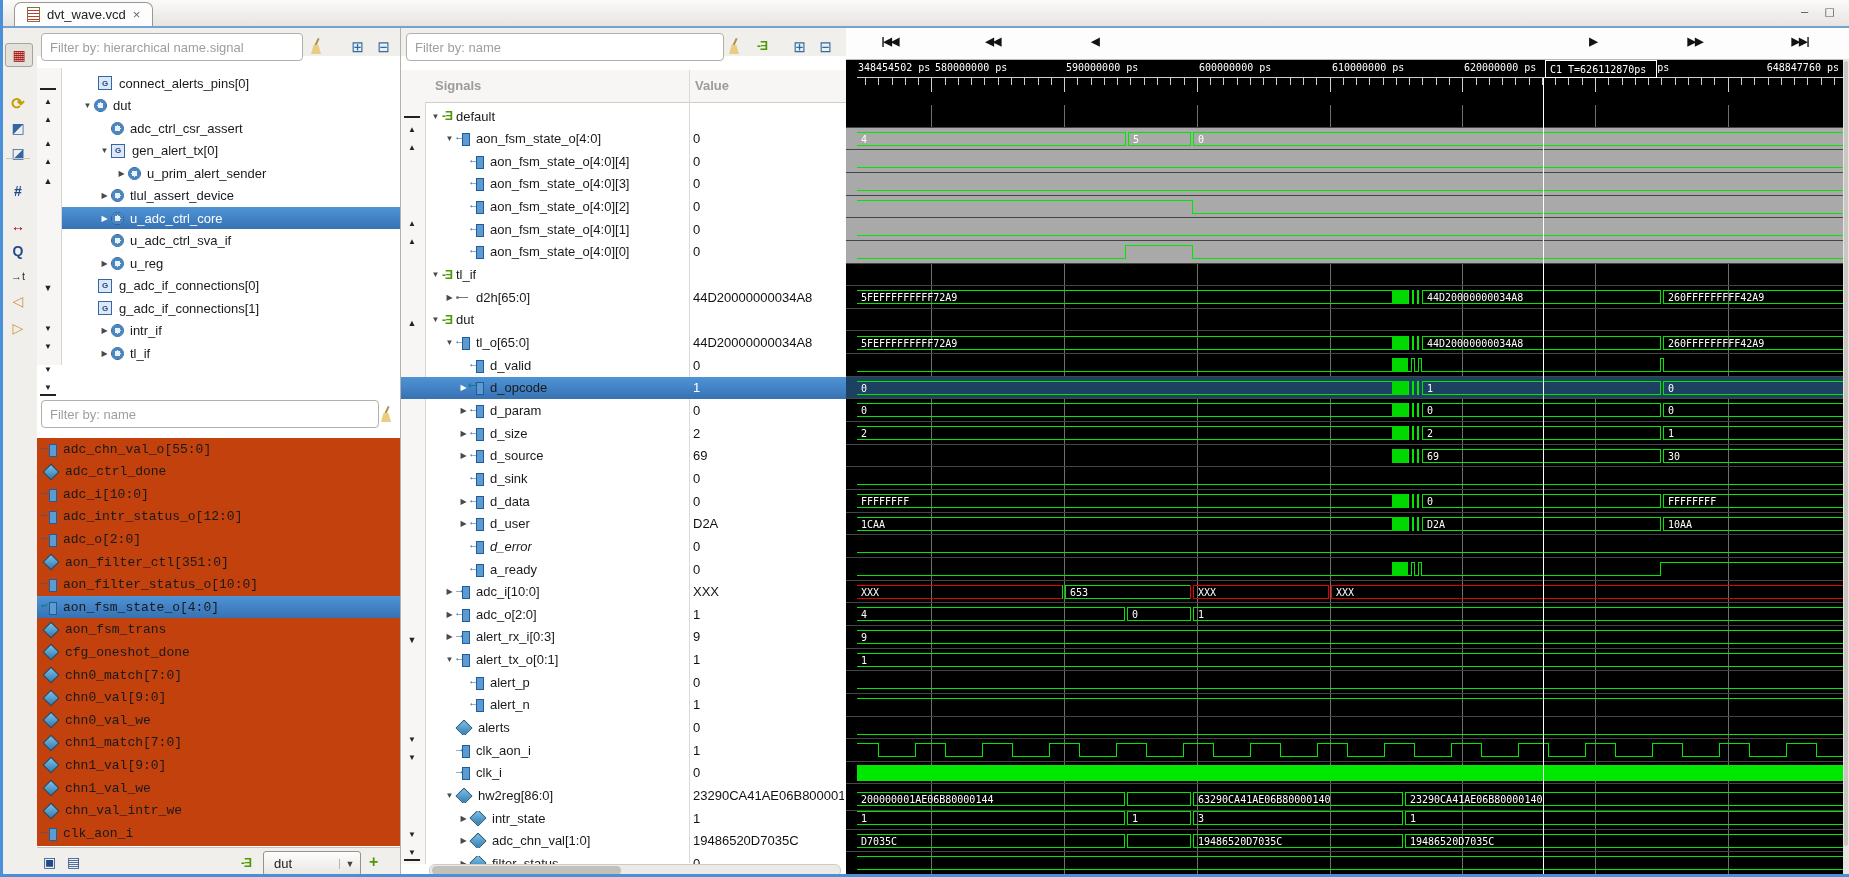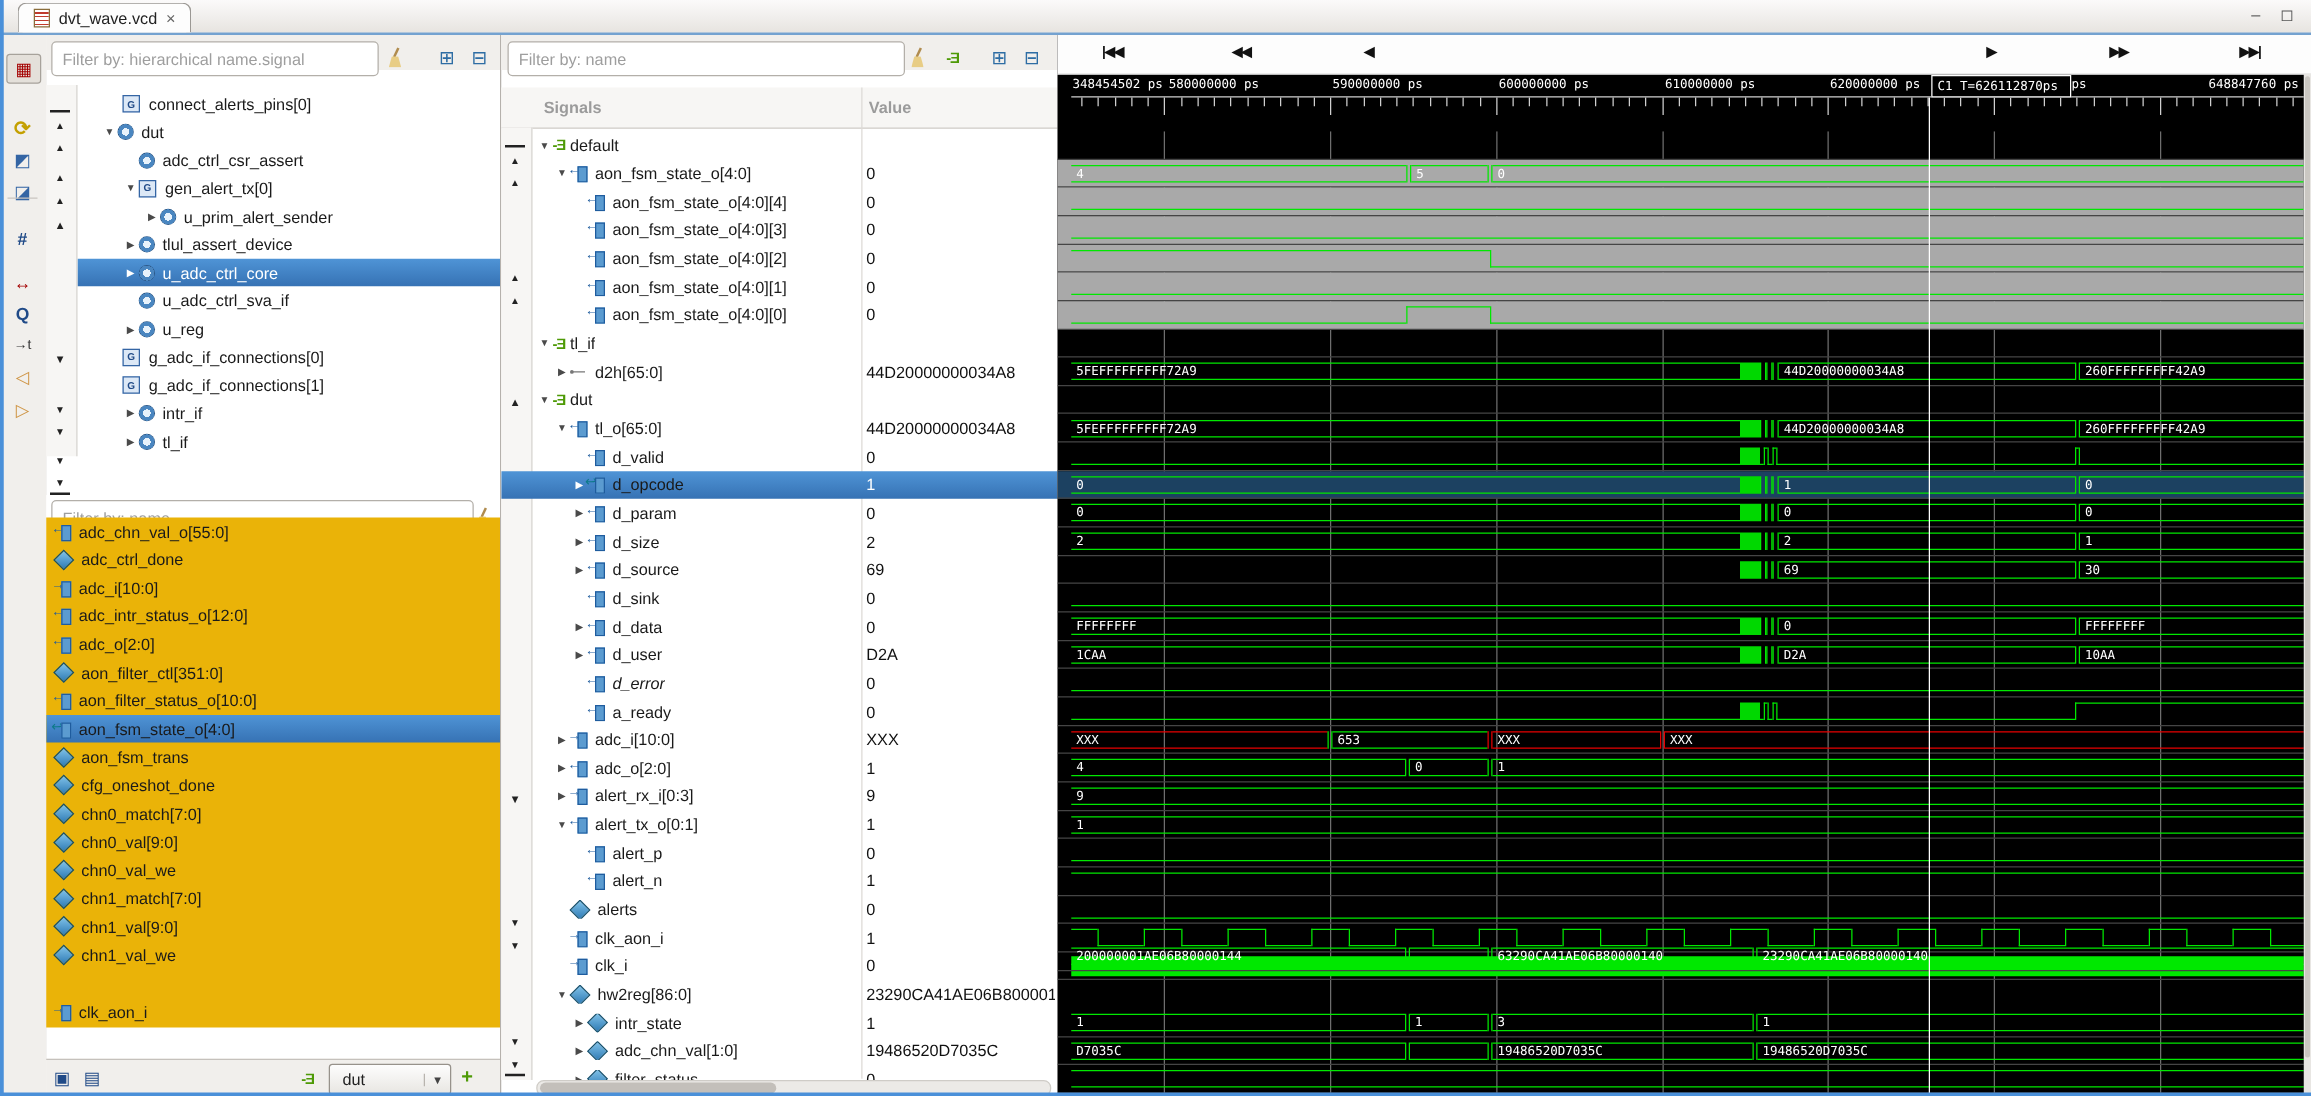--- a/index.html
+++ b/index.html
@@ -66,21 +66,21 @@
   #tree{position:absolute;left:25px;top:44px;right:0;height:294px;overflow:hidden;}
   .trow{position:absolute;left:0;right:0;height:22px;display:flex;align-items:center;font-size:13px;color:#1a1a1a;cursor:default;}
   .exp{width:13px;flex:0 0 13px;font-size:8px;color:#4a4a4a;text-align:center;}
   .selrow{background:linear-gradient(#4f94d6,#3672b4);color:#fff;}
   .selrow .exp{color:#fff;}
   .icon-mod{width:13px;height:13px;flex:0 0 13px;border-radius:50%;background:radial-gradient(circle at 50% 50%,#e8f2fb 0 3px,#4a86c0 3px 6px,#2d5a8a 6px);margin-right:2px;}
   .icon-gen{width:12px;height:12px;flex:0 0 12px;border:1px solid #3465a4;background:#dce8f6;color:#204a87;font-size:8px;font-weight:bold;display:flex;align-items:center;justify-content:center;margin-right:3px;}
   .tlabel{margin-left:4px;white-space:nowrap;}
 
   #filter2wrap{position:absolute;left:0;top:368px;width:100%;height:40px;background:#fff;}
-  #siglist{position:absolute;left:0;top:386px;right:0;height:408px;overflow:hidden;background:#eab308;}
+  #siglist{position:absolute;left:0;top:410px;right:0;height:408px;overflow:hidden;background:#c2410c;font-family:Liberation Mono, monospace;}
   .lrow{position:absolute;left:0;right:0;height:22px;display:flex;align-items:center;font-size:13px;color:#1a1a1a;padding-left:6px;box-sizing:border-box;}
   .pic{position:relative;width:16px;height:13px;flex:0 0 16px;}
   .pic::after{content:"";position:absolute;right:2px;top:1px;width:6px;height:11px;background:#5b9bd0;border:1px solid #1f5c9e;}
   .pic::before{position:absolute;left:-2px;top:-2px;font-size:11px;color:#1f5c9e;}
   .pic.out::before{content:"←";}
   .pic.in::before{content:"→";}
   .pic.ret::before{content:"↩";color:#0e7a8a;}
   .pic.lnk::after{left:2px;right:auto;width:10px;height:1px;background:#777;border:none;top:6px;}
   .pic.lnk::before{content:"";left:0;top:5px;width:3px;height:3px;border-radius:50%;background:#777;}
   .dic{width:10px;height:10px;flex:0 0 10px;background:linear-gradient(135deg,#7fc1e8,#2f7bb5);border:1px solid #14506e;transform:rotate(45deg);margin:0 4px 0 2px;}
@@ -308,20 +308,24 @@
             <div class="dic"></div>
             <div class="tlabel">chn1_match[7:0]</div>
           </div>
           <div class="lrow" style="top: 316.4px;">
             <div class="dic"></div>
             <div class="tlabel">chn1_val[9:0]</div>
           </div>
           <div class="lrow" style="top: 339px;">
             <div class="dic"></div>
             <div class="tlabel">chn1_val_we</div>
+          </div>
+          <div class="lrow" style="top: 361.6px;">
+            <div class="dic"></div>
+            <div class="tlabel">chn_val_intr_we</div>
           </div>
           <div class="lrow" style="top: 384.2px;">
             <div class="pic in"></div>
             <div class="tlabel">clk_aon_i</div>
           </div>
         </div>
       <div id="hfooter">
         <span class="fic ic-console" style="left:6px;"></span>
         <span class="fic ic-notes" style="left:30px;"></span>
         <span class="gicon" style="position:absolute;left:204px;top:8px;"></span>
@@ -1042,21 +1046,21 @@
             <div class="wline" style="left: 903px; width: 37px; top: 17px;"></div>
             <div class="wedge" style="left: 903px;"></div>
             <div class="wline" style="left: 940px; width: 30px; top: 4px;"></div>
             <div class="wedge" style="left: 940px;"></div>
             <div class="wline" style="left: 970px; width: 27px; top: 17px;"></div>
             <div class="wedge" style="left: 970px;"></div>
           </div>
           <div class="wrow" style="top: 656.85px;">
             <div class="wsolid" style="left: 11px; width: 986px;"></div>
           </div>
-          <div class="wrow" style="top: 649px;">
+          <div class="wrow" style="top: 683px;">
             <div class="bseg" style="left: 11px; width: 267px;">
               <div class="blab">200000001AE06B80000144</div>
             </div>
             <div class="bx" style="left: 278px; width: 4px;"></div>
             <div class="bseg" style="left: 282px; width: 62px;"></div>
             <div class="bx" style="left: 344px; width: 4px;"></div>
             <div class="bseg" style="left: 348px; width: 208px;">
               <div class="blab">63290CA41AE06B80000140</div>
             </div>
             <div class="bx" style="left: 556px; width: 4px;"></div>

